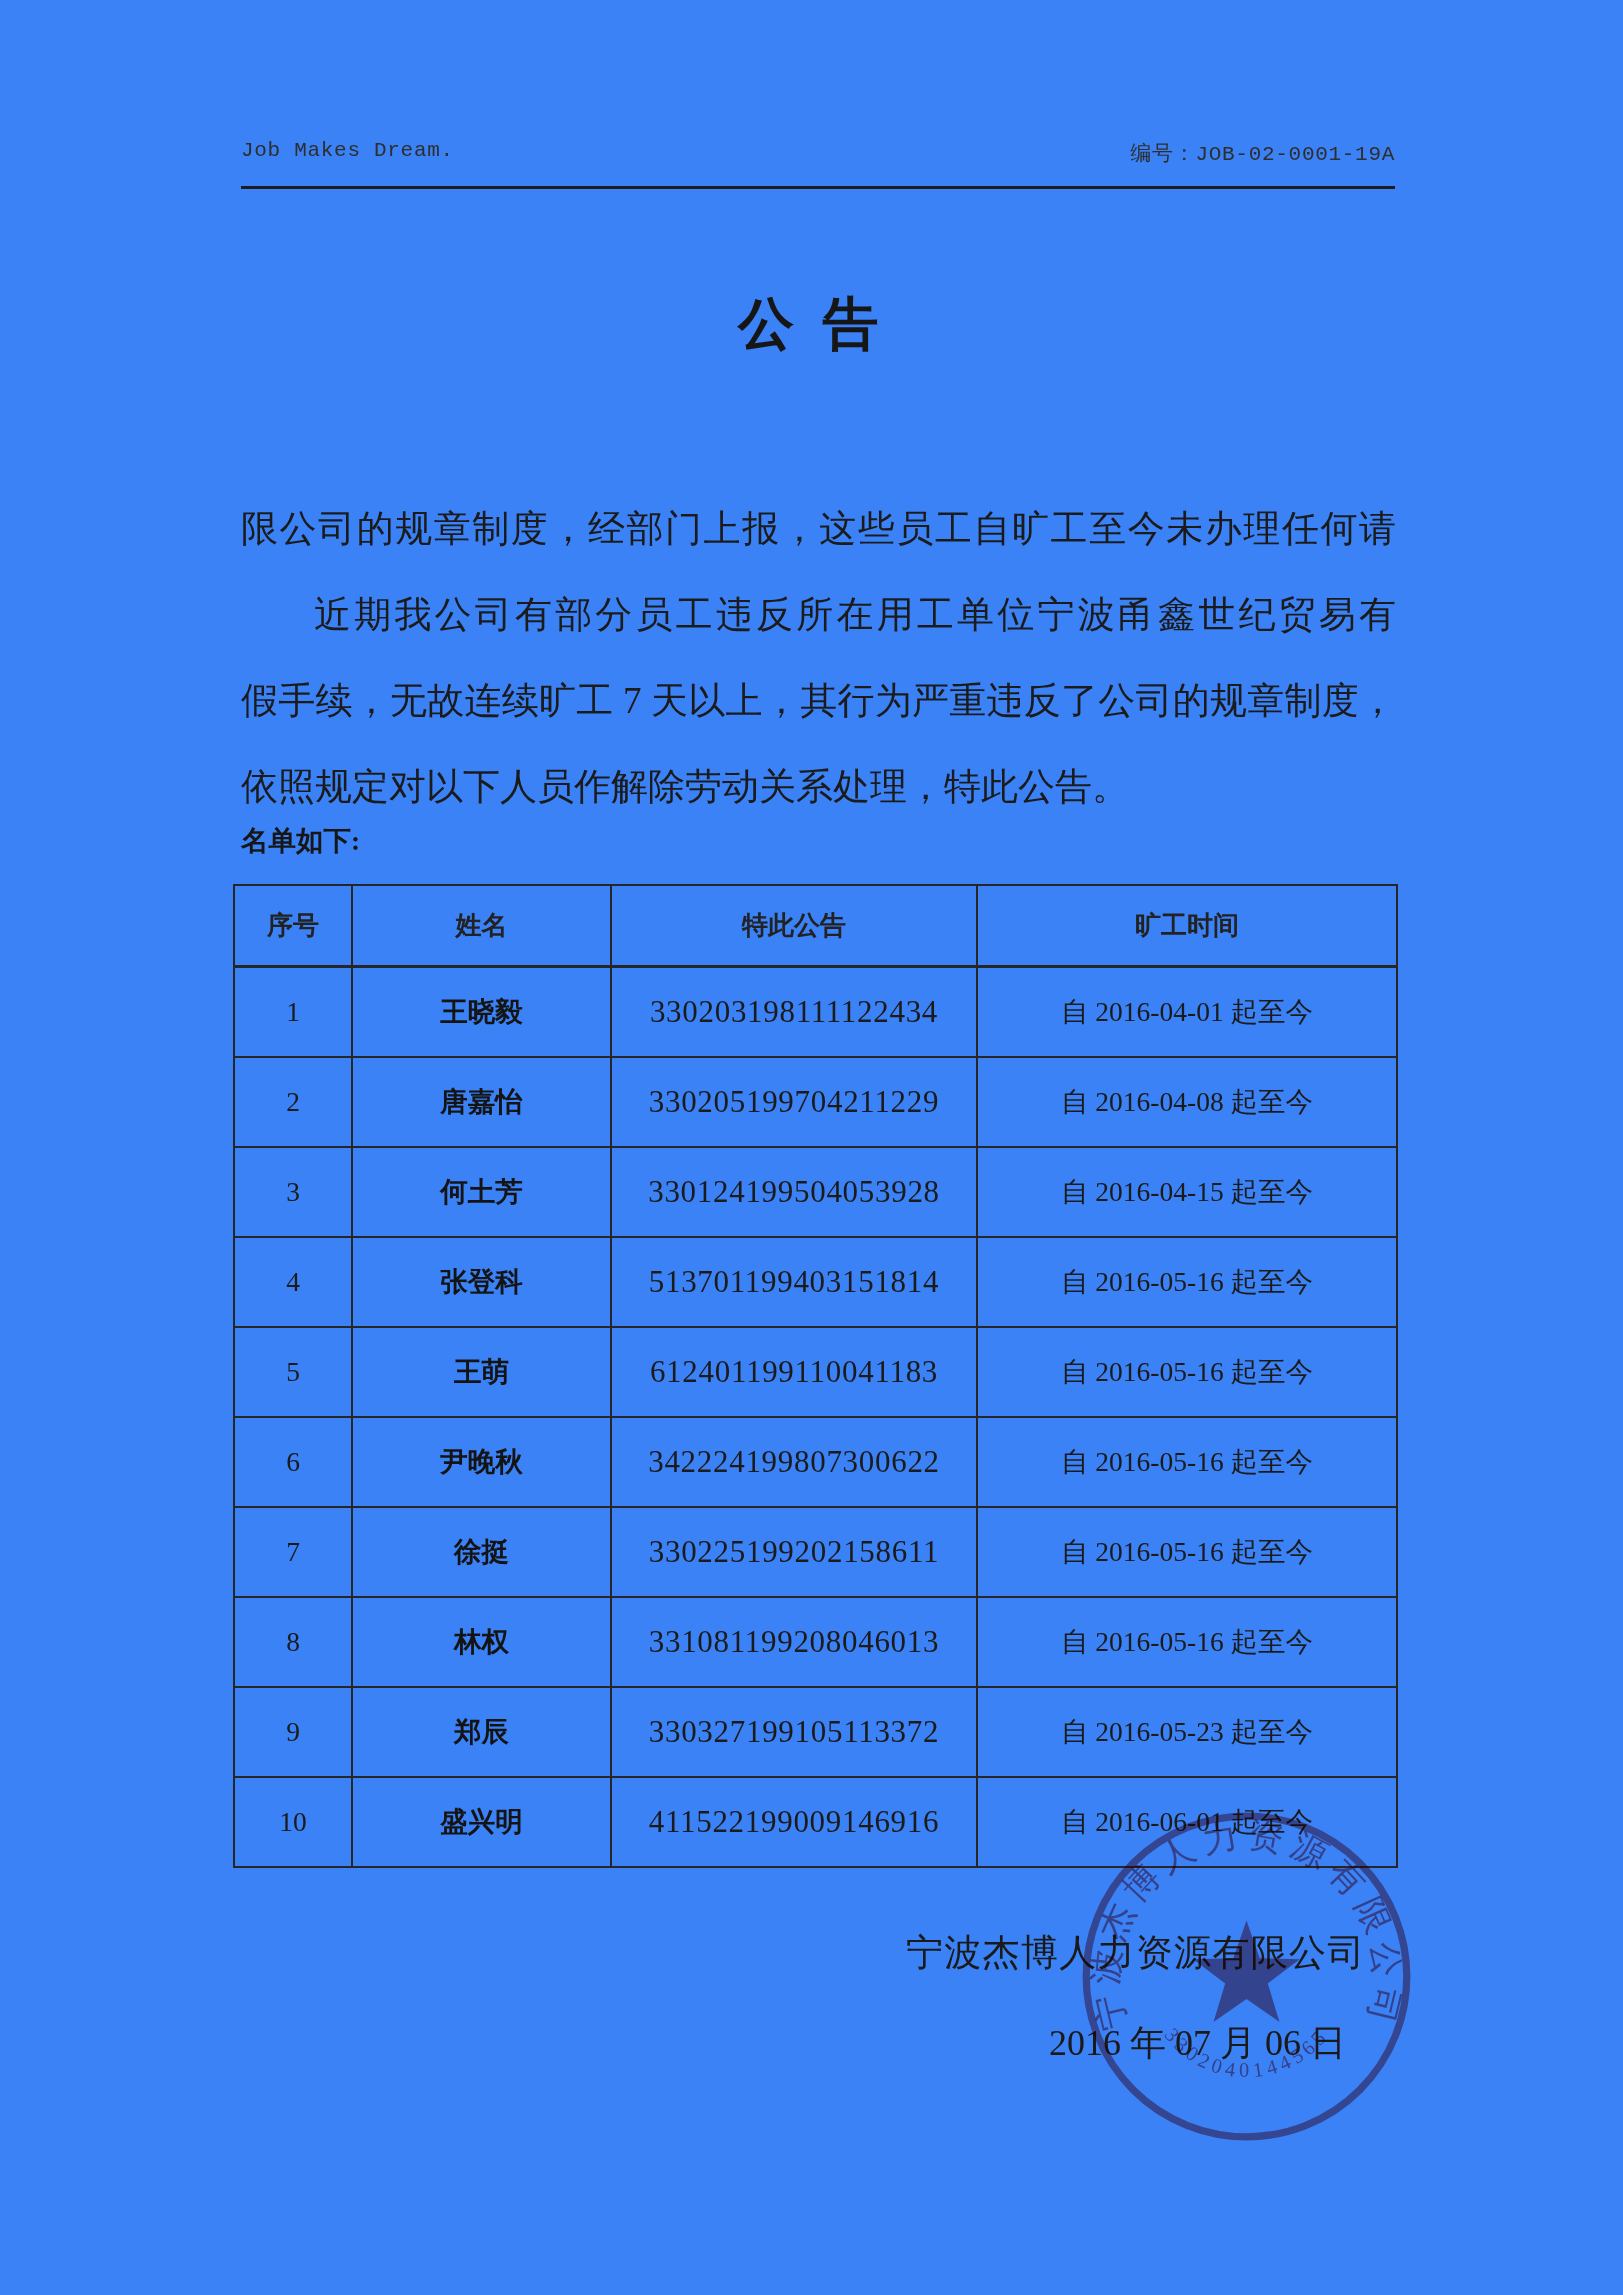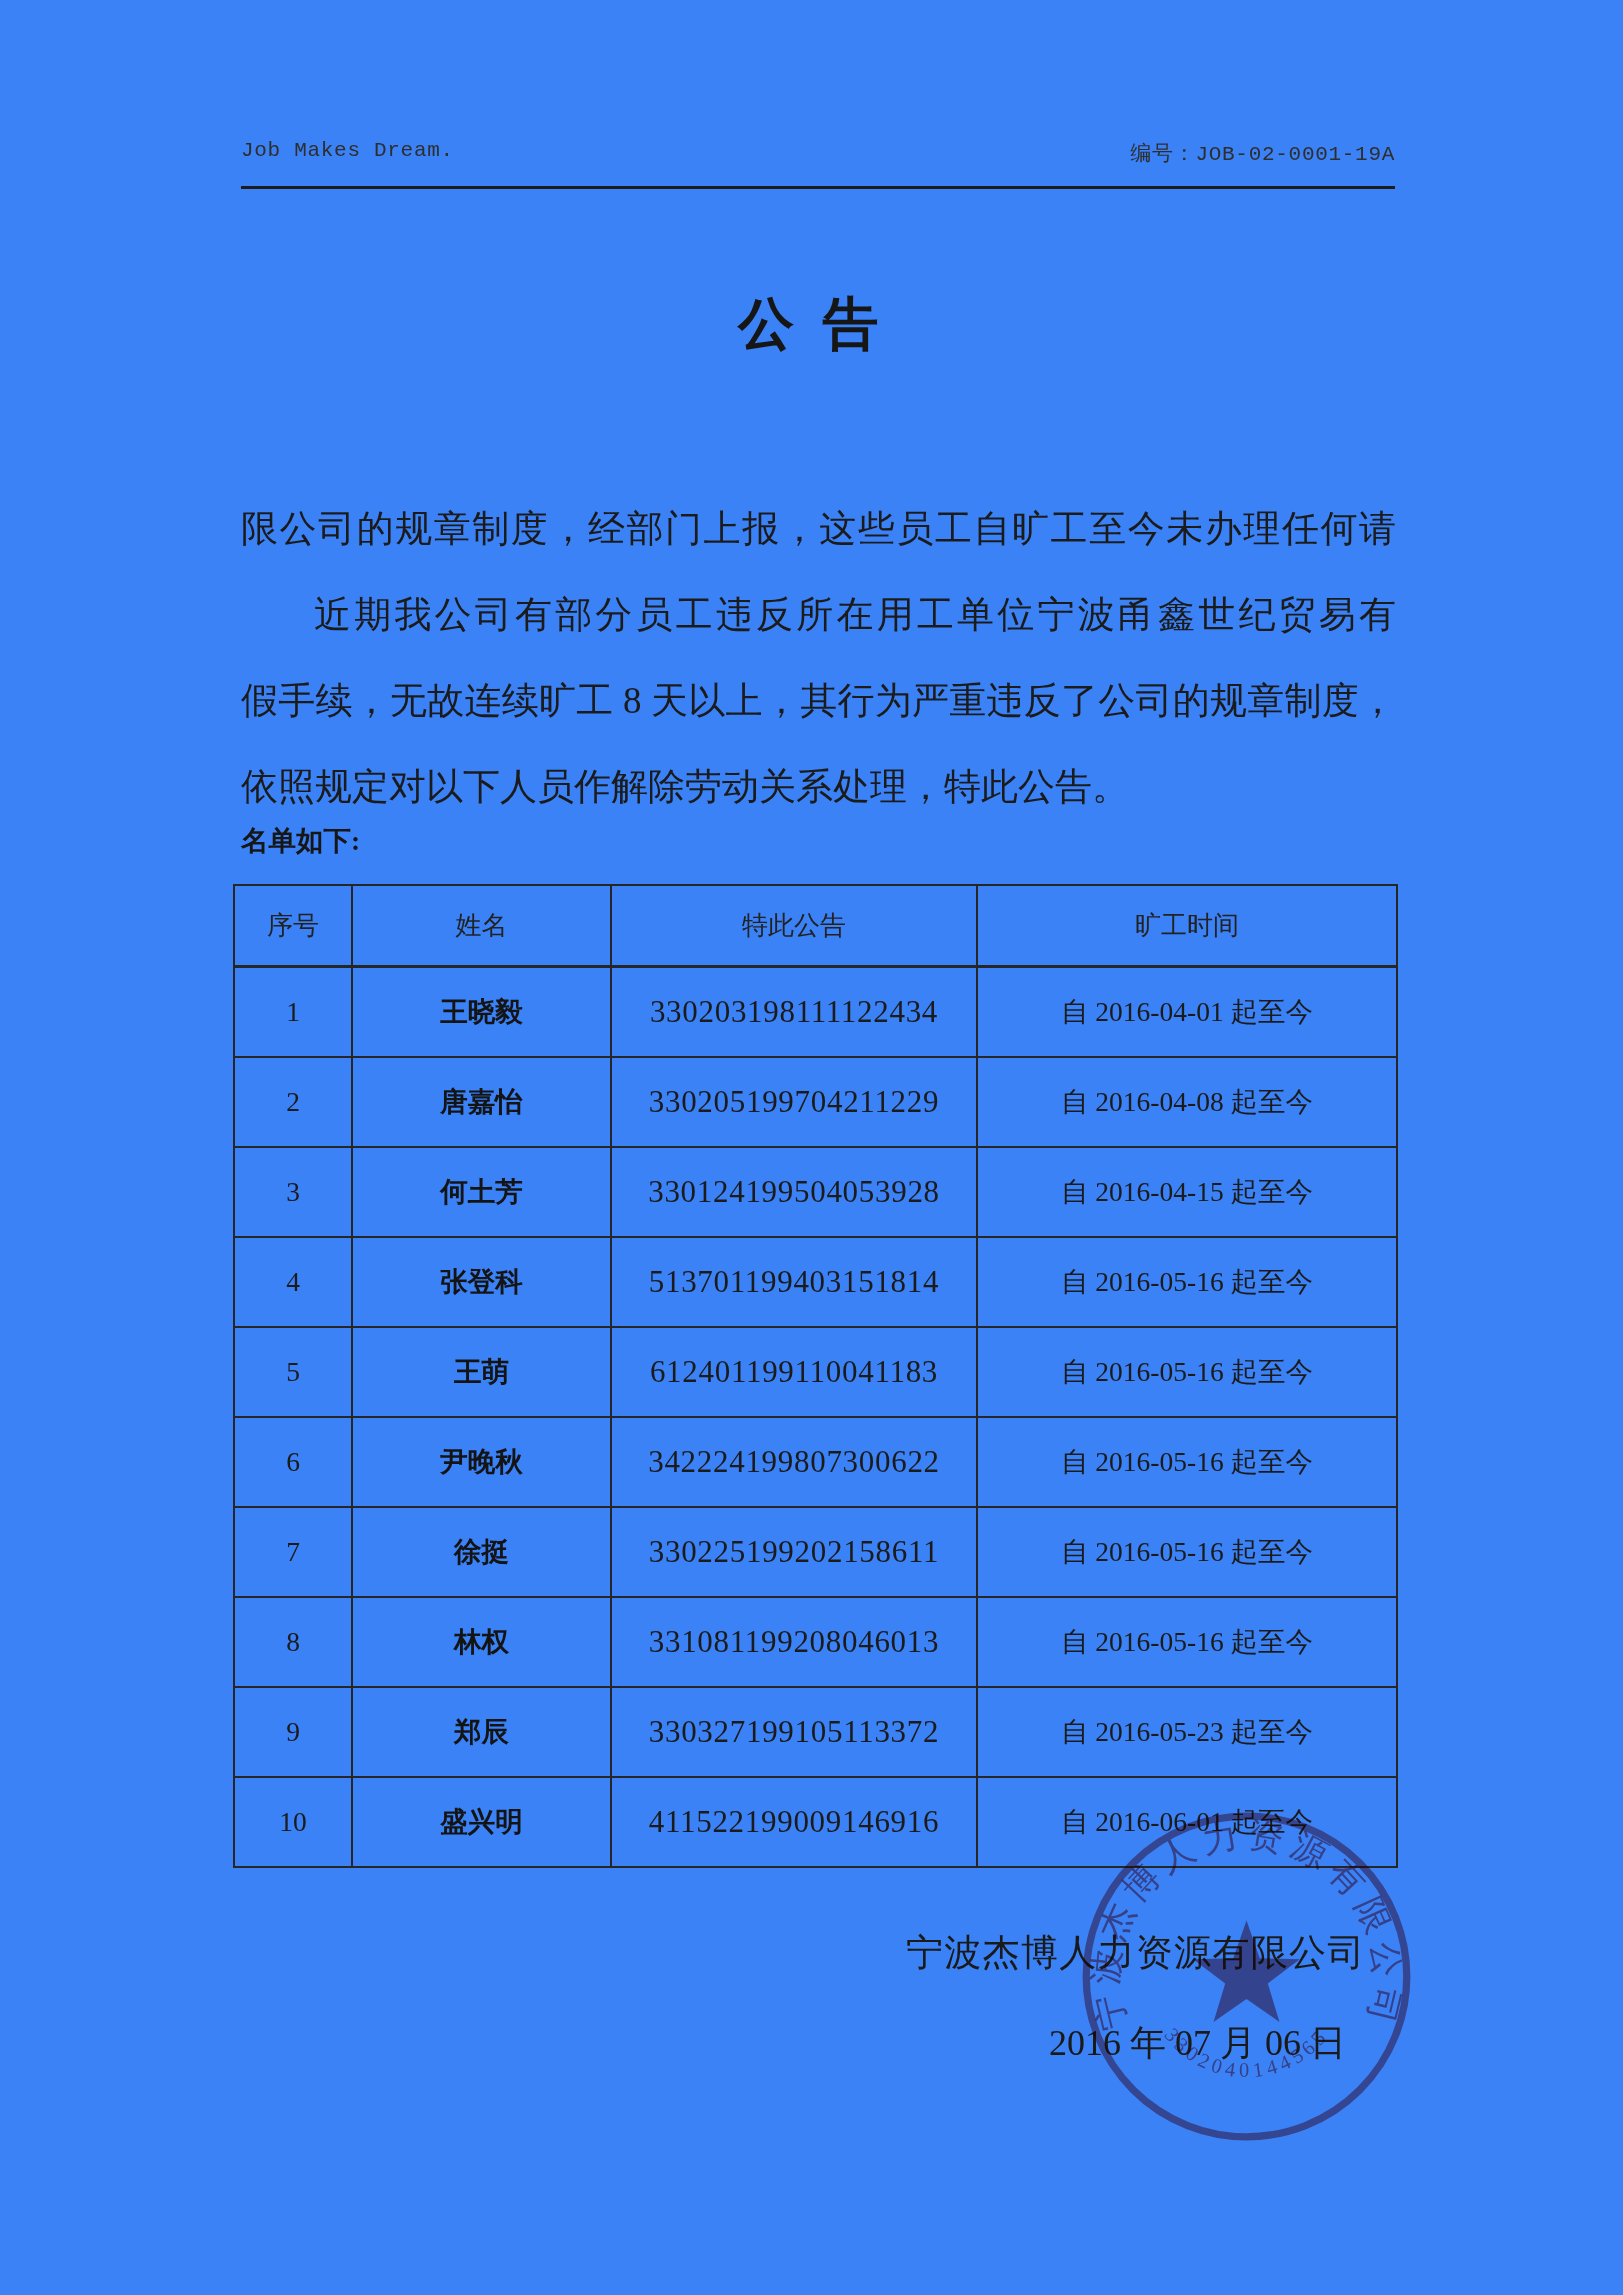--- a/index.html
+++ b/index.html
@@ -53,21 +53,21 @@
   table.roster{
     position:absolute;left:233px;top:884px;
     width:1164px;border-collapse:collapse;table-layout:fixed;
     font-family:var(--serif);color:#1b1b1b;
   }
   table.roster, table.roster th, table.roster td{
     border:2px solid #262626;
   }
   table.roster{border-width:2.6px;}
   table.roster th{
-    height:77px;font-weight:400;font-size:26px;color:#222;
+    height:77px;font-weight:700;font-size:26px;color:#222;
     border-bottom-width:3.3px;
   }
   table.roster td{height:86px;text-align:center;vertical-align:middle;}
   td.c0{font-size:27.5px;}
   td.c1{font-family:var(--sans);font-weight:bold;font-size:27.5px;color:#141414;}
   td.c2{font-size:31px;letter-spacing:0.7px;}
   td.c3{font-size:27.5px;}
   
   .sig-company{
     position:absolute;left:906px;top:1928px;z-index:2;
@@ -92,21 +92,21 @@
   <div class="letterhead">
     <span>Job Makes Dream.</span>
     <span>编号：JOB-02-0001-19A</span>
   </div>
 
   <div class="doc-title">公 告</div>
 
   <div class="body-block">
     <div class="bline">限公司的规章制度，经部门上报，这些员工自旷工至今未办理任何请</div>
     <div class="bline first">近期我公司有部分员工违反所在用工单位宁波甬鑫世纪贸易有</div>
-    <div class="bline">假手续，无故连续旷工 8 天以上，其行为严重违反了公司的规章制度，</div>
+    <div class="bline">假手续，无故连续旷工 7 天以上，其行为严重违反了公司的规章制度，</div>
     <div class="bline last">依照规定对以下人员作解除劳动关系处理，特此公告。</div>
   </div>
 
   <div class="list-label">名单如下:</div>
 
   <table class="roster">
     <colgroup>
       <col style="width:118px">
         <col style="width:259px">
         <col style="width:366px">

